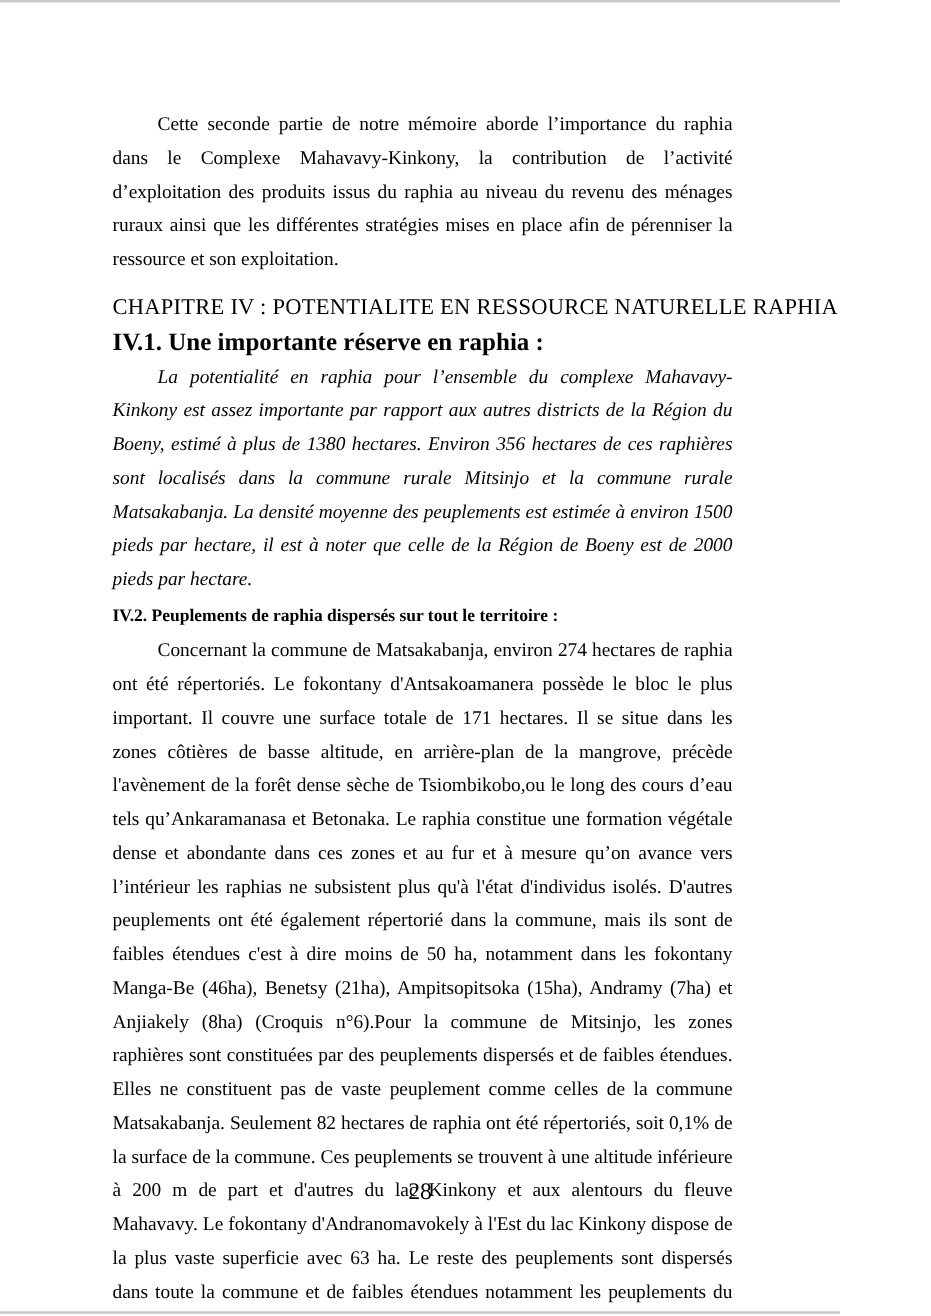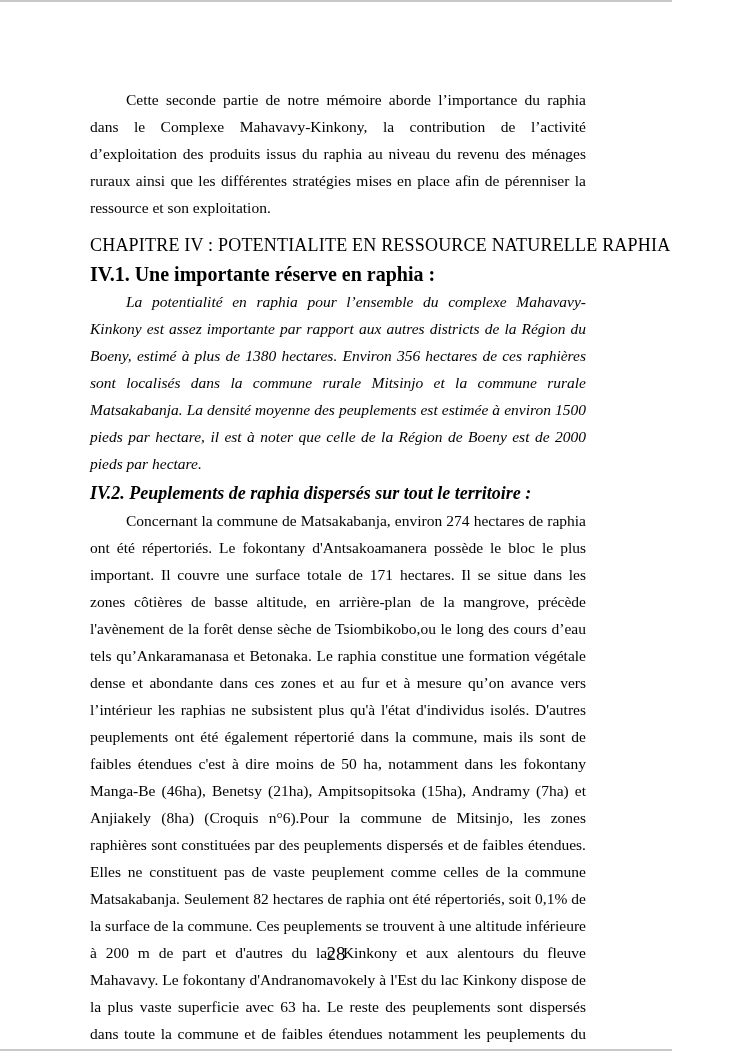--- a/index.html
+++ b/index.html
@@ -43,21 +43,21 @@
     letter-spacing: 0.2px;
     text-align: justify;
     white-space: nowrap;
   }
   .section-heading {
     margin: 2px 0 0 0;
     line-height: 27px;
     font-weight: bold;
   }
   .section-heading.s1 { font-size: 20px; }
-  .section-heading.s2 { font-size: 18px; margin-top: 3px; font-style: italic; }
+  .section-heading.s2 { font-size: 14px; margin-top: 3px; }
   .par-after-heading { margin-top: 0; font-style: italic; }
   .par-spaced { margin-top: 13px; font-family: Liberation Serif, serif; }
   .page-number {
     position: absolute;
     left: 0;
     top: 944px;
     width: 100%;
     text-align: center;
     font-size: 19px;
     line-height: 20px;

